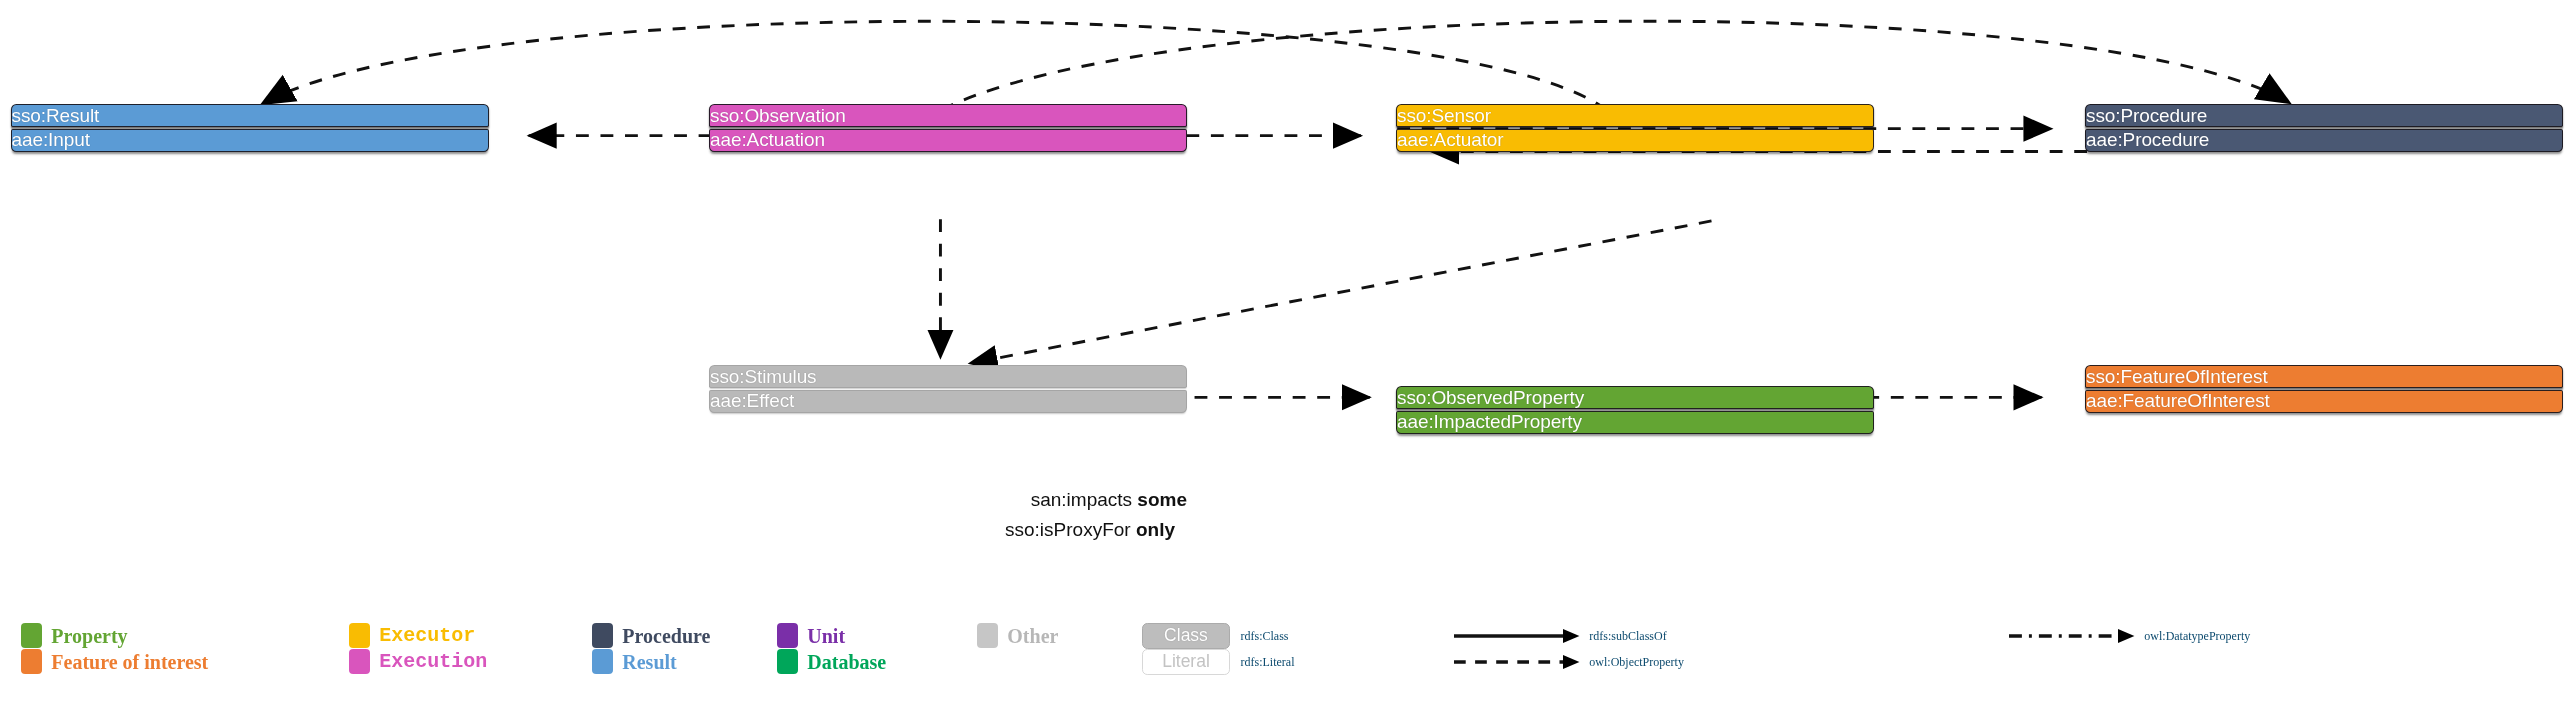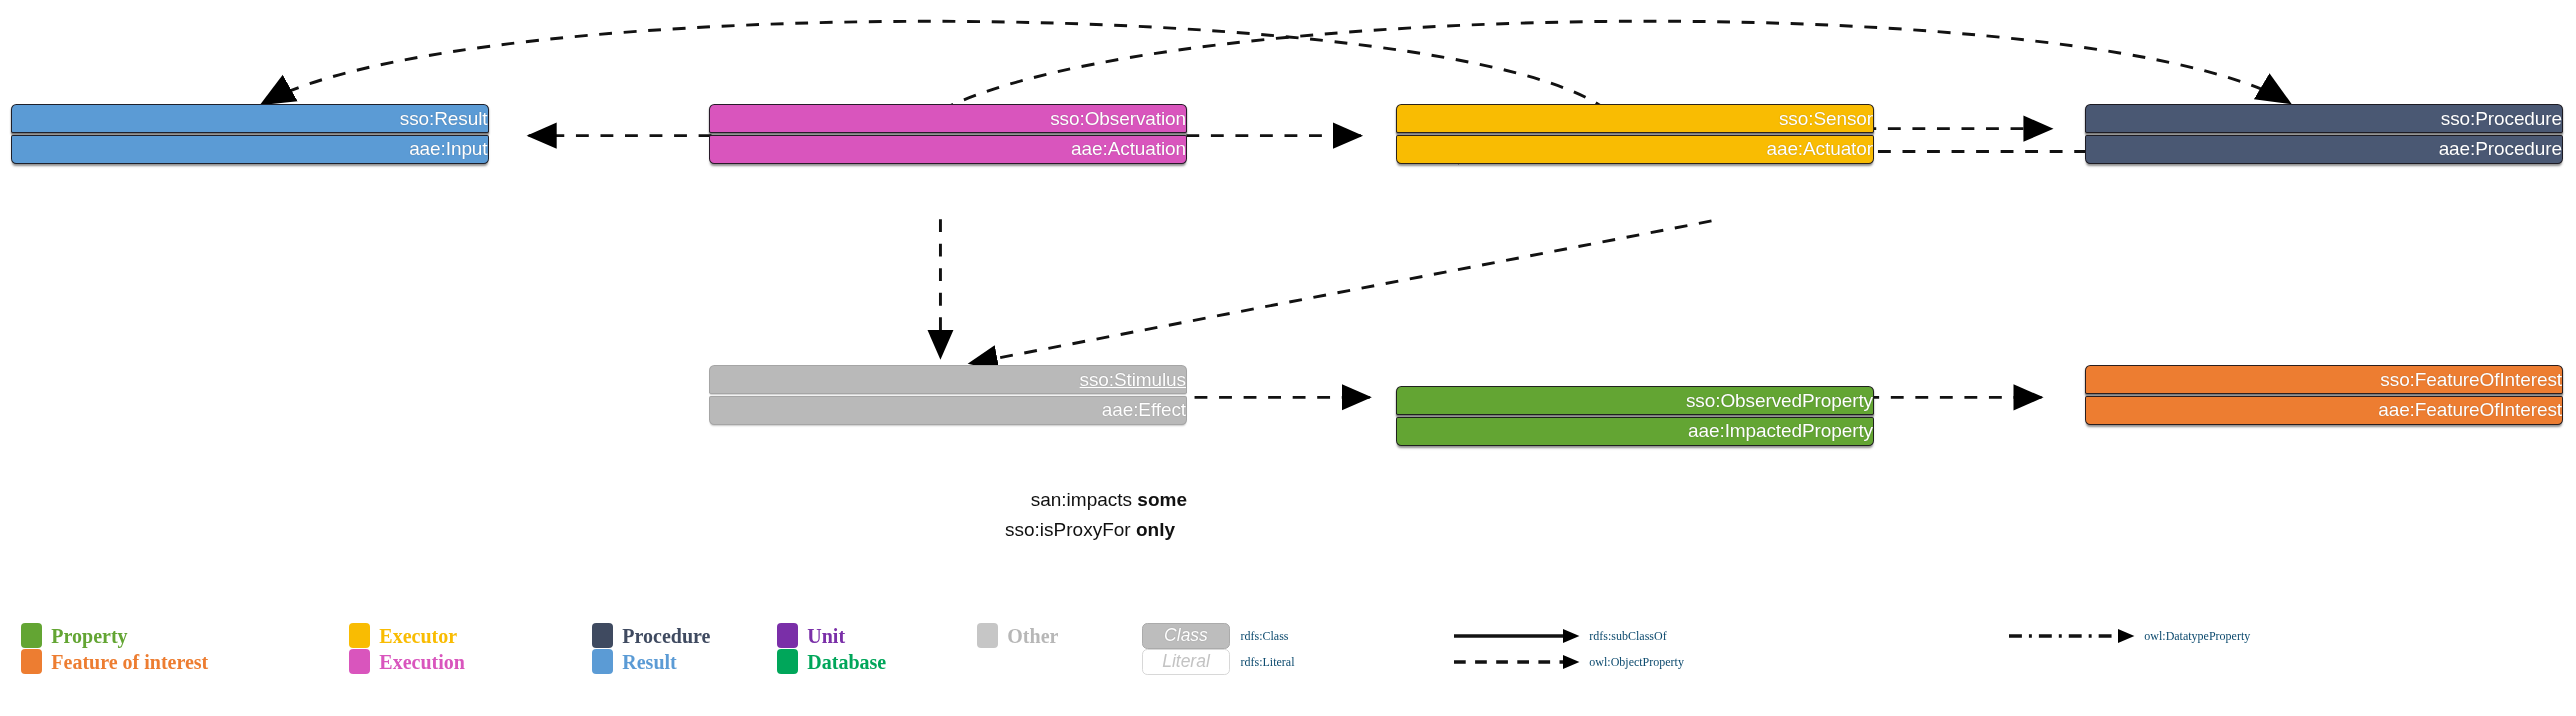--- a/index.html
+++ b/index.html
@@ -28,30 +28,29 @@
     pointer-events: none;
   }
 
   
   .node {
     position: absolute;
     box-sizing: border-box;
   }
   .node .cell {
     box-sizing: border-box;
-    height: 29px;
+    height: 23px;
     display: flex;
     align-items: center;
-    justify-content: flex-end;
+    justify-content: flex-start;
     color: #ffffff;
     font-size: 19px;
     letter-spacing: -0.1px;
     white-space: nowrap;
     text-shadow: 0 0 1.2px rgba(0,0,0,0.28);
-    padding-left: 28px;
   }
   .node .cell.top {
     border-radius: 5.3px 5.3px 1.8px 1.8px;
     border: 1.2px solid rgba(25,22,28,0.92);
     box-shadow: 0 1.8px 1.8px -0.6px rgba(0,0,0,0.55);
     margin-bottom: 1.8px;
   }
   .node .cell.bottom {
     border-radius: 1.8px 1.8px 5.3px 5.3px;
     border: 1.2px solid rgba(25,22,28,0.92);
@@ -111,21 +110,20 @@
     height: 26px;
     border-radius: 5.3px;
     display: flex;
     align-items: center;
     justify-content: center;
     font-family: "Liberation Sans", sans-serif;
     font-size: 17.5px;
     margin-right: 10.5px;
     flex: 0 0 auto;
     box-sizing: border-box;
-    font-style: italic;
   }
   .shapebox.klass {
     background: #bdbdbd;
     color: #ffffff;
     border: 0.6px solid #ababab;
     text-shadow: 0 0 1.2px rgba(0,0,0,0.25);
   }
   .shapebox.literal {
     background: #ffffff;
     color: #c3c3c3;
@@ -215,21 +213,21 @@
   <div class="node" style="left:2085px; top:104px; width:478px;">
     <div class="cell top" style="background:#4a5873;">
       <span>sso:Procedure</span>
     </div>
     <div class="cell bottom" style="background:#4a5873;">
       <span>aae:Procedure</span>
     </div>
   </div>
 
   <div class="node muted" style="left:709px; top:365px; width:478px;">
-    <div class="cell top" style="background:#b9b9b9;text-decoration:underline;">
+    <div class="cell top" style="background:#b9b9b9;">
       <span>sso:Stimulus</span>
     </div>
     <div class="cell bottom" style="background:#b9b9b9;">
       <span>aae:Effect</span>
     </div>
   </div>
 
   <div class="node" style="left:1396px; top:386px; width:478px;">
     <div class="cell top" style="background:#63a533;">
       <span>sso:ObservedProperty</span>
@@ -263,21 +261,21 @@
       <div class="lg-row">
         <span class="swatch" style="background:#63a533;"></span>
         <span class="lg-label" style="color:#63a533;">Property</span>
       </div>
       <div class="lg-row">
         <span class="swatch" style="background:#ed7d31;"></span>
         <span class="lg-label" style="color:#ed7d31;">Feature of interest</span>
       </div>
     </div>
 
-    <div class="lg-group" style="left:349px; top:3.5px;">
+    <div class="lg-group" style="left:349px; top:3.5px;font-family:Liberation Mono, monospace;">
       <div class="lg-row">
         <span class="swatch" style="background:#f9bc02;"></span>
         <span class="lg-label" style="color:#f9bc02;">Executor</span>
       </div>
       <div class="lg-row">
         <span class="swatch" style="background:#d955bd;"></span>
         <span class="lg-label" style="color:#d955bd;">Execution</span>
       </div>
     </div>
 

